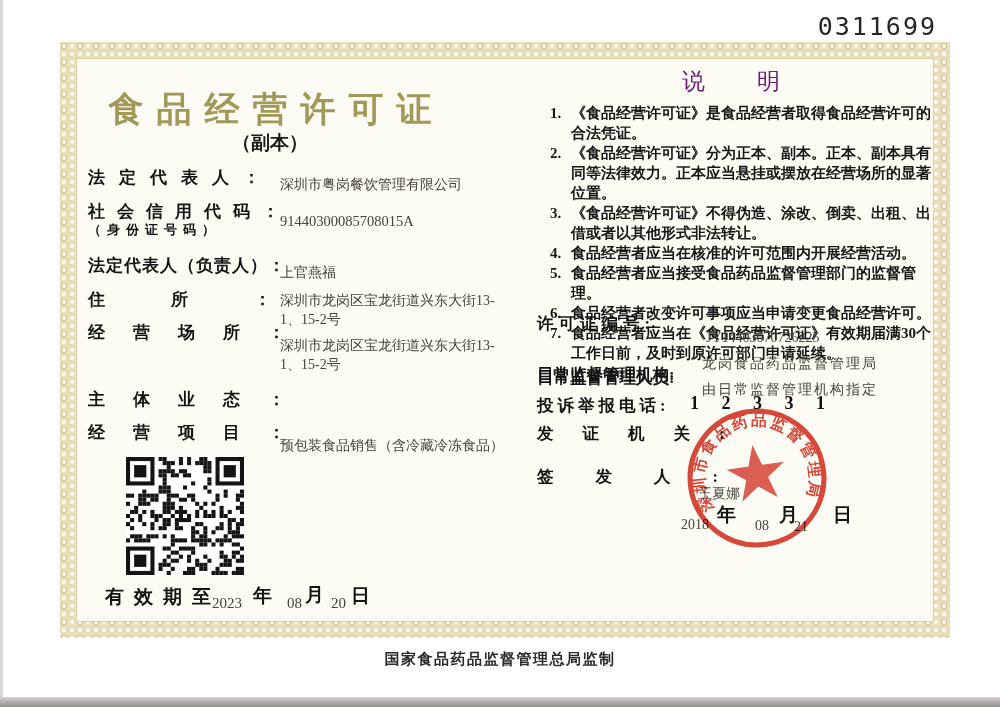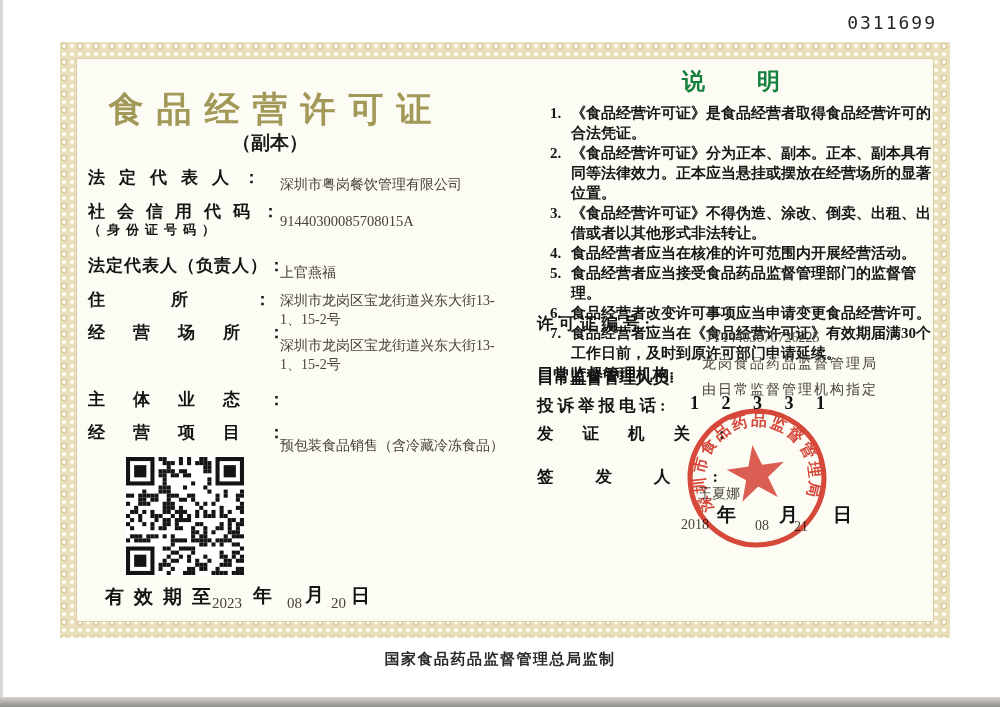--- a/index.html
+++ b/index.html
@@ -18,21 +18,21 @@
      background-image:
        radial-gradient(circle,#fffdf2 1.7px,rgba(255,255,255,0) 2.2px),
        radial-gradient(circle,#cdbb85 1.1px,rgba(255,255,255,0) 1.7px),
        radial-gradient(circle,#d9c996 3.1px,rgba(233,223,189,0) 3.6px);
      background-size:8px 8px,16px 16px,16px 16px;
      background-position:0 0,4px 4px,12px 12px;}
   .frame-inner{position:absolute;left:16px;top:16px;right:16px;bottom:16px;
      background:#fcfbf4;border:1px solid #ddd0a0;}
 
   .serial{position:absolute;top:12px;right:63px;font-family:"DejaVu Sans Mono",monospace;
-     font-size:18px;color:#262626;letter-spacing:2px;}
+     font-size:25px;color:#262626;letter-spacing:2px;}
 
   .cert-title{position:absolute;left:88px;top:86px;width:364px;text-align:center;
      font-size:35px;font-weight:700;color:#a29858;letter-spacing:13px;text-indent:13px;white-space:nowrap;font-family:Liberation Mono, monospace;}
   .cert-subtitle{position:absolute;left:88px;top:130px;width:364px;text-align:center;
      font-size:19px;font-weight:700;color:#1c1c1c;}
 
   .lab{position:absolute;left:88px;font-weight:700;color:#141414;font-size:17px;white-space:nowrap;}
   .val{position:absolute;left:280px;color:#45423a;font-size:14px;line-height:19px;}
 
   .r1l{top:166px;letter-spacing:14px;}           .r1v{top:175px;}
@@ -46,22 +46,22 @@
 
   .qr{position:absolute;left:126px;top:456px;width:118px;height:120px;background:#fff;}
 
   .validrow .w{position:absolute;font-weight:700;color:#141414;font-size:19px;white-space:nowrap;}
   .validrow .d{position:absolute;color:#45423a;font-size:15px;}
   .vu-label{left:105px;top:584px;letter-spacing:10px;}
   .vu-year{left:212px;top:595px;} .vu-yc{left:253px;top:583px;}
   .vu-month{left:287px;top:595px;} .vu-mc{left:305px;top:582px;}
   .vu-day{left:331px;top:595px;} .vu-dc{left:351px;top:583px;}
 
-  .notes-title{position:absolute;left:682px;top:66px;font-size:23px;font-weight:700;
-     color:#15803d;letter-spacing:52px;white-space:nowrap;}
+  .notes-title{position:absolute;left:682px;top:66px;font-size:23px;font-weight:400;
+     color:#701a75;letter-spacing:52px;white-space:nowrap;}
   .notes{position:absolute;left:550px;top:103px;width:392px;}
   .note{display:flex;font-size:15px;line-height:20px;font-weight:700;color:#171717;}
   .note .n{width:21px;flex:0 0 21px;}
   .note .t{flex:1;}
 
   .rlab{position:absolute;left:537px;font-weight:700;color:#141414;font-size:16.5px;white-space:nowrap;}
   .rval{position:absolute;color:#46443c;font-size:14px;white-space:nowrap;}
   .f1l{top:313px;letter-spacing:5px;}   .f1v{left:706px;top:330px;}
   .f2l{top:340px;margin-top:24px;}                      .f2v{left:702px;top:355px;letter-spacing:2px;}
   .f3l{top:367px;}                      .f3v{left:702px;top:381px;letter-spacing:2px;}

